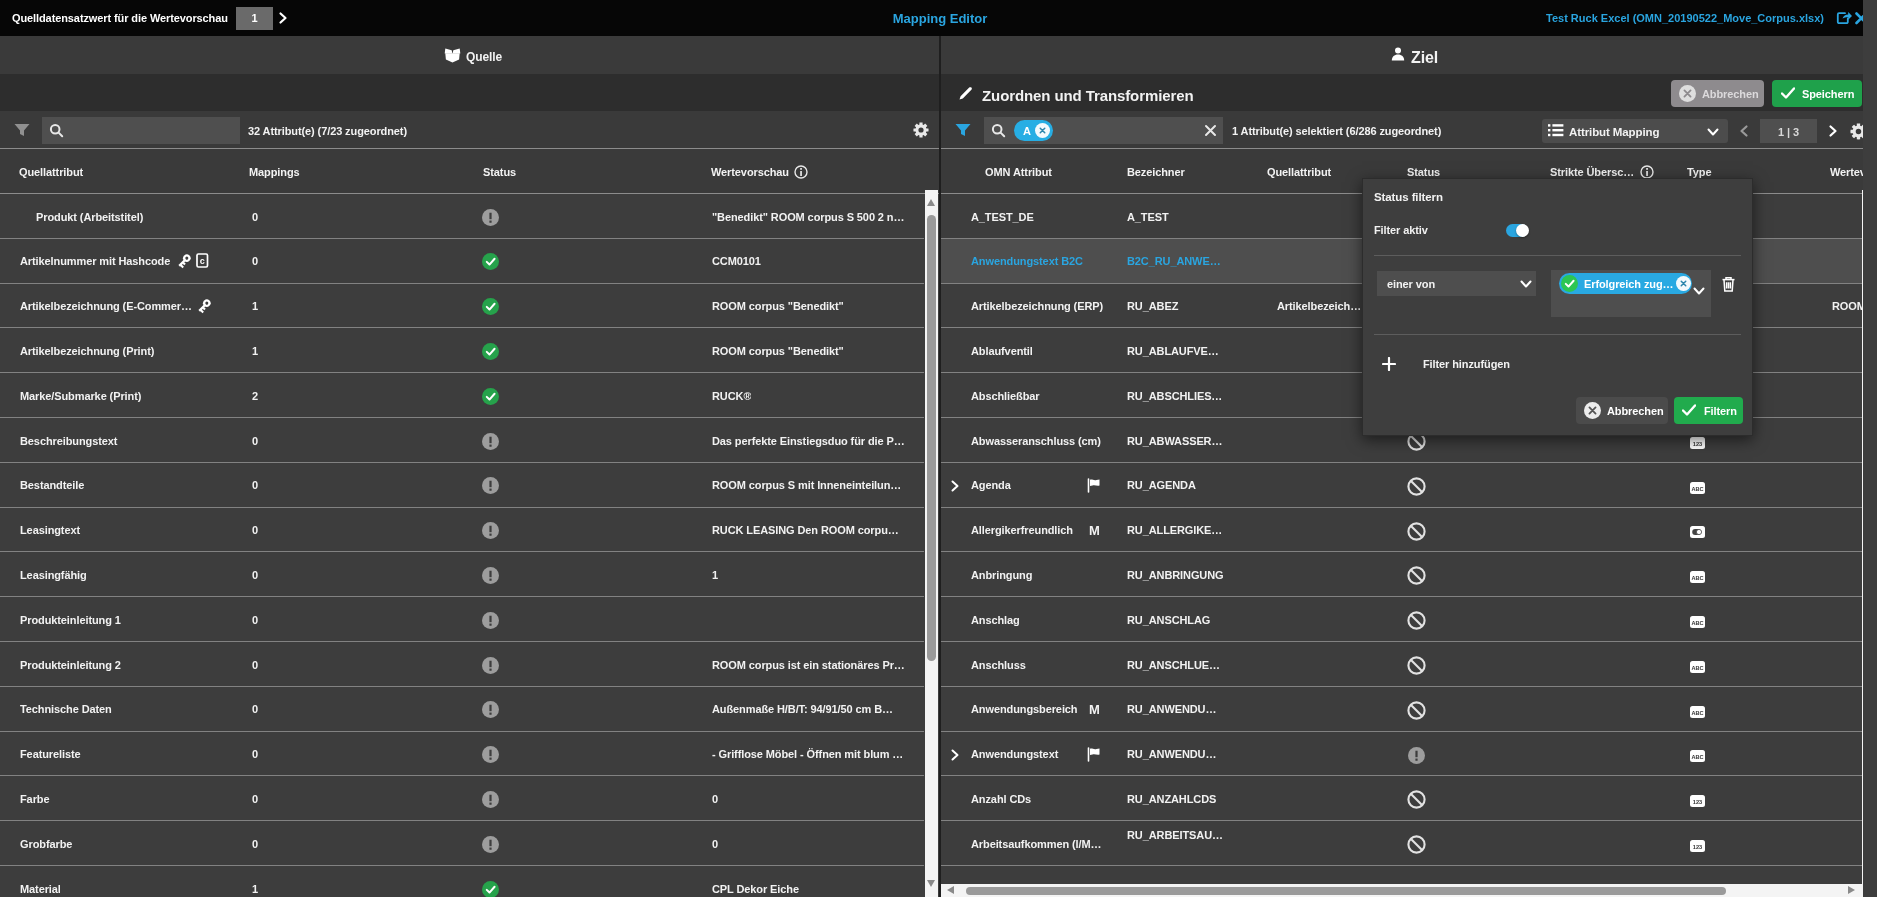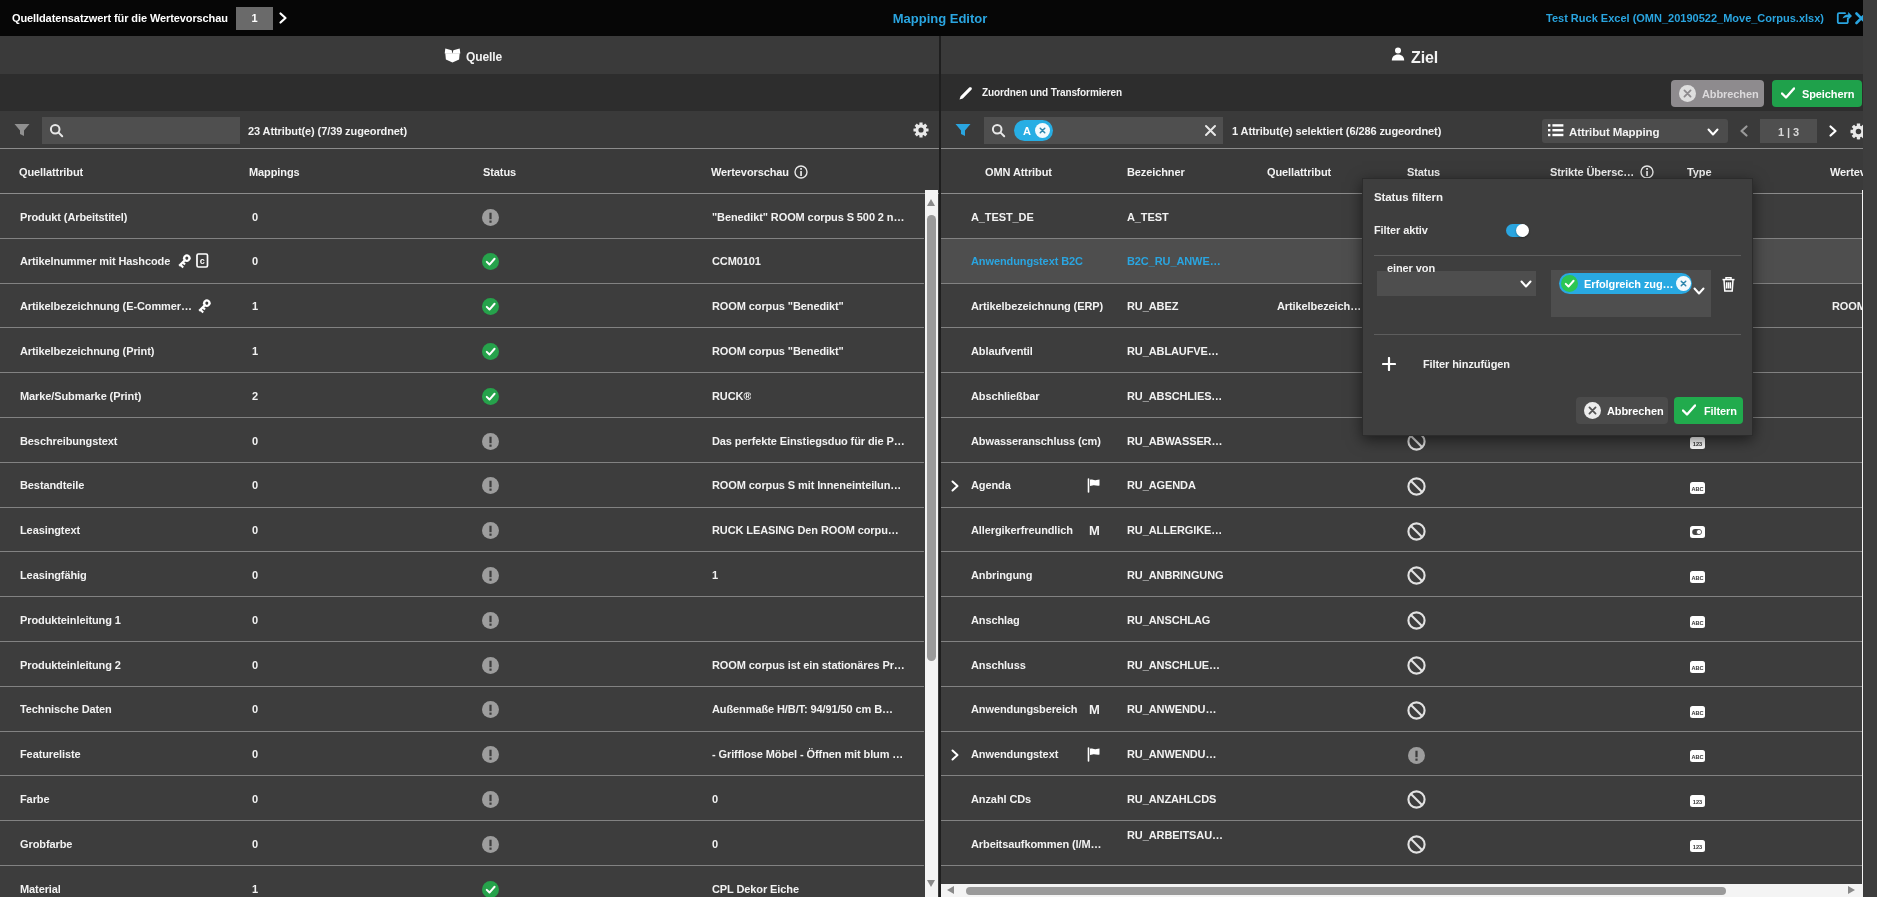--- a/index.html
+++ b/index.html
@@ -47,35 +47,35 @@
     </svg>
 <div class="txt" style="left:1411px;top:49px;font-size:16px">Ziel</div>
 <svg style="position:absolute;left:14px;top:123px;" width="16" height="14" viewBox="0 0 16 14">
       <path d="M0.5 1 H15.5 L10 7.5 V13 L6 11 V7.5 Z" fill="#909090"></path>
     </svg>
 <div class="abs" style="left:42px;top:117px;width:198px;height:27px;background:#4f4f4f"></div>
 <svg style="position:absolute;left:49px;top:123px;" width="15" height="15" viewBox="0 0 15 15">
       <circle cx="6.2" cy="6.2" r="4.3" stroke="#e8e8e8" stroke-width="2" fill="none"></circle>
       <line x1="9.6" y1="9.6" x2="13.2" y2="13.2" stroke="#e8e8e8" stroke-width="2" stroke-linecap="round"></line>
     </svg>
-<div class="txt" style="left:248px;top:125px">23 Attribut(e) (7/39 zugeordnet)</div>
+<div class="txt" style="left:248px;top:125px">32 Attribut(e) (7/23 zugeordnet)</div>
 <svg style="position:absolute;left:913px;top:122px;" width="16" height="16" viewBox="0 0 16 16">
       <path d="M15.60 8.00 L15.43 9.60 L13.38 9.56 L12.91 10.70 L14.38 12.12 L13.37 13.37 L12.12 14.38 L10.70 12.91 L9.56 13.38 L9.60 15.43 L8.00 15.60 L6.40 15.43 L6.44 13.38 L5.30 12.91 L3.88 14.38 L2.63 13.37 L1.62 12.12 L3.09 10.70 L2.62 9.56 L0.57 9.60 L0.40 8.00 L0.57 6.40 L2.62 6.44 L3.09 5.30 L1.62 3.88 L2.63 2.63 L3.88 1.62 L5.30 3.09 L6.44 2.62 L6.40 0.57 L8.00 0.40 L9.60 0.57 L9.56 2.62 L10.70 3.09 L12.12 1.62 L13.37 2.63 L14.38 3.88 L12.91 5.30 L13.38 6.44 L15.43 6.40 Z M10.60 8.00 A2.6 2.6 0 1 0 5.40 8.00 A2.6 2.6 0 1 0 10.60 8.00 Z" fill="#e8e8e8" fill-rule="evenodd"></path>
     </svg>
 <div class="txt" style="left:19px;top:166px">Quellattribut</div>
 <div class="txt" style="left:249px;top:166px">Mappings</div>
 <div class="txt" style="left:483px;top:166px">Status</div>
 <div class="txt" style="left:711px;top:166px">Wertevorschau</div>
 <svg style="position:absolute;left:794px;top:165px;" width="14" height="14" viewBox="0 0 14 14">
       <circle cx="7" cy="7" r="6" stroke="#e8e8e8" stroke-width="1.4" fill="none"></circle>
       <rect x="6.2" y="6" width="1.7" height="5" fill="#e8e8e8"></rect>
       <rect x="6.2" y="3" width="1.7" height="1.8" fill="#e8e8e8"></rect>
     </svg>
 <div class="abs" style="left:0;top:194.0px;width:924px;height:44.8px;background:#3d3d3d;border-bottom:1px solid #828282"></div>
-<div class="txt" style="left:20px;top:210.5px">Produkt (Arbeitstitel)</div>
+<div class="txt" style="left:36px;top:210.5px">Produkt (Arbeitstitel)</div>
 <div class="txt" style="left:252px;top:210.5px">0</div>
 <svg style="position:absolute;left:481.5px;top:208.5px;" width="17" height="17" viewBox="0 0 17 17">
       <circle cx="8.5" cy="8.5" r="8.5" fill="#9d9d9d"></circle>
       <rect x="7.4" y="3.74" width="2.2" height="6.46" fill="#3d3d3d"></rect>
       <rect x="7.4" y="11.56" width="2.2" height="2.2" fill="#3d3d3d"></rect>
     </svg>
 <div class="txt" style="left:712px;top:210.5px;max-width:196px;overflow:hidden">"Benedikt" ROOM corpus S 500 2 n…</div>
 <div class="abs" style="left:0;top:238.8px;width:924px;height:44.8px;background:#3d3d3d;border-bottom:1px solid #828282"></div>
 <div class="txt" style="left:20px;top:255.3px">Artikelnummer mit Hashcode</div>
 <svg style="position:absolute;left:176px;top:252.8px;" width="15" height="16" viewBox="0 0 15 16">
@@ -228,21 +228,21 @@
     </svg>
 <div class="txt" style="left:712px;top:882.5px;max-width:196px;overflow:hidden">CPL Dekor Eiche</div>
 <div class="abs" style="left:925px;top:190px;width:13px;height:707px;background:#f4f4f4"></div>
 <div class="tri" style="left:927px;top:199px;border-left:4.5px solid transparent;border-right:4.5px solid transparent;border-bottom:7px solid #8a8a8a"></div>
 <div class="abs" style="left:927px;top:215px;width:9px;height:446px;background:#9a9a9a;border-radius:5px"></div>
 <div class="tri" style="left:927px;top:880px;border-left:4.5px solid transparent;border-right:4.5px solid transparent;border-top:7px solid #8a8a8a"></div>
 <div class="abs" style="left:939px;top:36px;width:2px;height:861px;background:#1f1f1f"></div>
 <svg style="position:absolute;left:958px;top:85px;" width="15" height="15" viewBox="0 0 15 15">
       <path fill="#fff" d="M1.5 14.5 L2.6 11.2 L11.2 2.6 C11.8 2 12.8 2 13.4 2.6 C14 3.2 14 4.2 13.4 4.8 L4.8 13.4 Z"></path>
     </svg>
-<div class="txt" style="left:982px;top:87px;font-size:10px">Zuordnen und Transformieren</div>
+<div class="txt" style="left:982px;top:87px;font-size:15px">Zuordnen und Transformieren</div>
 <div class="abs" style="left:1671px;top:80px;width:93px;height:27px;background:#8e8b8e;border-radius:4px"></div>
 <svg style="position:absolute;left:1679px;top:85px;" width="17" height="17" viewBox="0 0 17 17">
       <circle cx="8.5" cy="8.5" r="8.5" fill="#dedede"></circle>
       <path d="M5.4399999999999995 5.4399999999999995 L11.56 11.56 M11.56 5.4399999999999995 L5.4399999999999995 11.56" stroke="#8e8b8e" stroke-width="1.8" stroke-linecap="round"></path>
     </svg>
 <div class="txt" style="left:1702px;top:88px;color:#dcdadc">Abbrechen</div>
 <div class="abs" style="left:1772px;top:80px;width:90px;height:27px;background:#1fa14b;border-radius:4px"></div>
 <svg style="position:absolute;left:1781px;top:87px;" width="14" height="12" viewBox="0 0 14 12">
       <path d="M1 6.5 L5 10.5 L13 1.5" stroke="#fff" stroke-width="2.4" fill="none" stroke-linecap="round" stroke-linejoin="round"></path>
     </svg>
@@ -502,21 +502,21 @@
 <div class="abs" style="left:1862px;top:884px;width:15px;height:13px;background:#f4f4f4"></div>
 <div class="abs" style="left:1876px;top:190px;width:1px;height:707px;background:#4a4a4a"></div>
 <div class="abs" style="left:966px;top:886.5px;width:760px;height:8px;background:#9a9a9a;border-radius:4px"></div>
 <div class="abs" style="left:1362px;top:178px;width:391px;height:258px;background:#3e3e3e;border:1px solid #2c2c2c;box-shadow:0 4px 14px rgba(0,0,0,0.55);z-index:5"></div>
 <div class="txt" style="left:1374px;top:191px;z-index:6;font-size:11.5px">Status filtern</div>
 <div class="txt" style="left:1374px;top:224px;z-index:6;">Filter aktiv</div>
 <div class="abs" style="left:1506px;top:224px;width:22px;height:13px;background:#2aa5e0;border-radius:7px;z-index:6"></div>
 <div class="abs" style="left:1516px;top:223.5px;width:13px;height:13px;background:#fff;border-radius:50%;box-shadow:0 1px 2px rgba(0,0,0,.4);z-index:7"></div>
 <div class="abs" style="left:1374px;top:255px;width:367px;height:1px;background:#5d5d5d;z-index:6"></div>
 <div class="abs" style="left:1377px;top:271px;width:159px;height:25px;background:#4e4e4e;z-index:6"></div>
-<div class="txt" style="left:1387px;top:262px;z-index:6;text-align:center;">einer von</div>
+<div class="txt" style="left:1387px;top:278px;z-index:6;text-align:center;">einer von</div>
 <svg style="position:absolute;left:1519px;top:277px;z-index:6;" width="14" height="13" viewBox="0 0 14 13">
       <path d="M2.5 4.5 L7 9.5 L11.5 4.5" stroke="#fff" stroke-width="2" fill="none" stroke-linecap="round" stroke-linejoin="round"></path>
     </svg>
 <div class="abs" style="left:1551px;top:270px;width:160px;height:47px;background:#4e4e4e;z-index:6"></div>
 <div class="abs" style="left:1559px;top:273px;width:133px;height:21px;background:#29a9e2;border-radius:11px;z-index:6"></div>
 <svg style="position:absolute;left:1561px;top:275px;z-index:6;" width="17" height="17" viewBox="0 0 17 17">
       <circle cx="8.5" cy="8.5" r="8.5" fill="#2dc653"></circle>
       <path d="M4.760000000000001 8.84 L7.48 11.56 L12.58 5.78" stroke="#fff" stroke-width="2" fill="none" stroke-linecap="round" stroke-linejoin="round"></path>
     </svg>
 <div class="txt" style="left:1584px;top:278px;z-index:6;color:#fff">Erfolgreich zug…</div>

